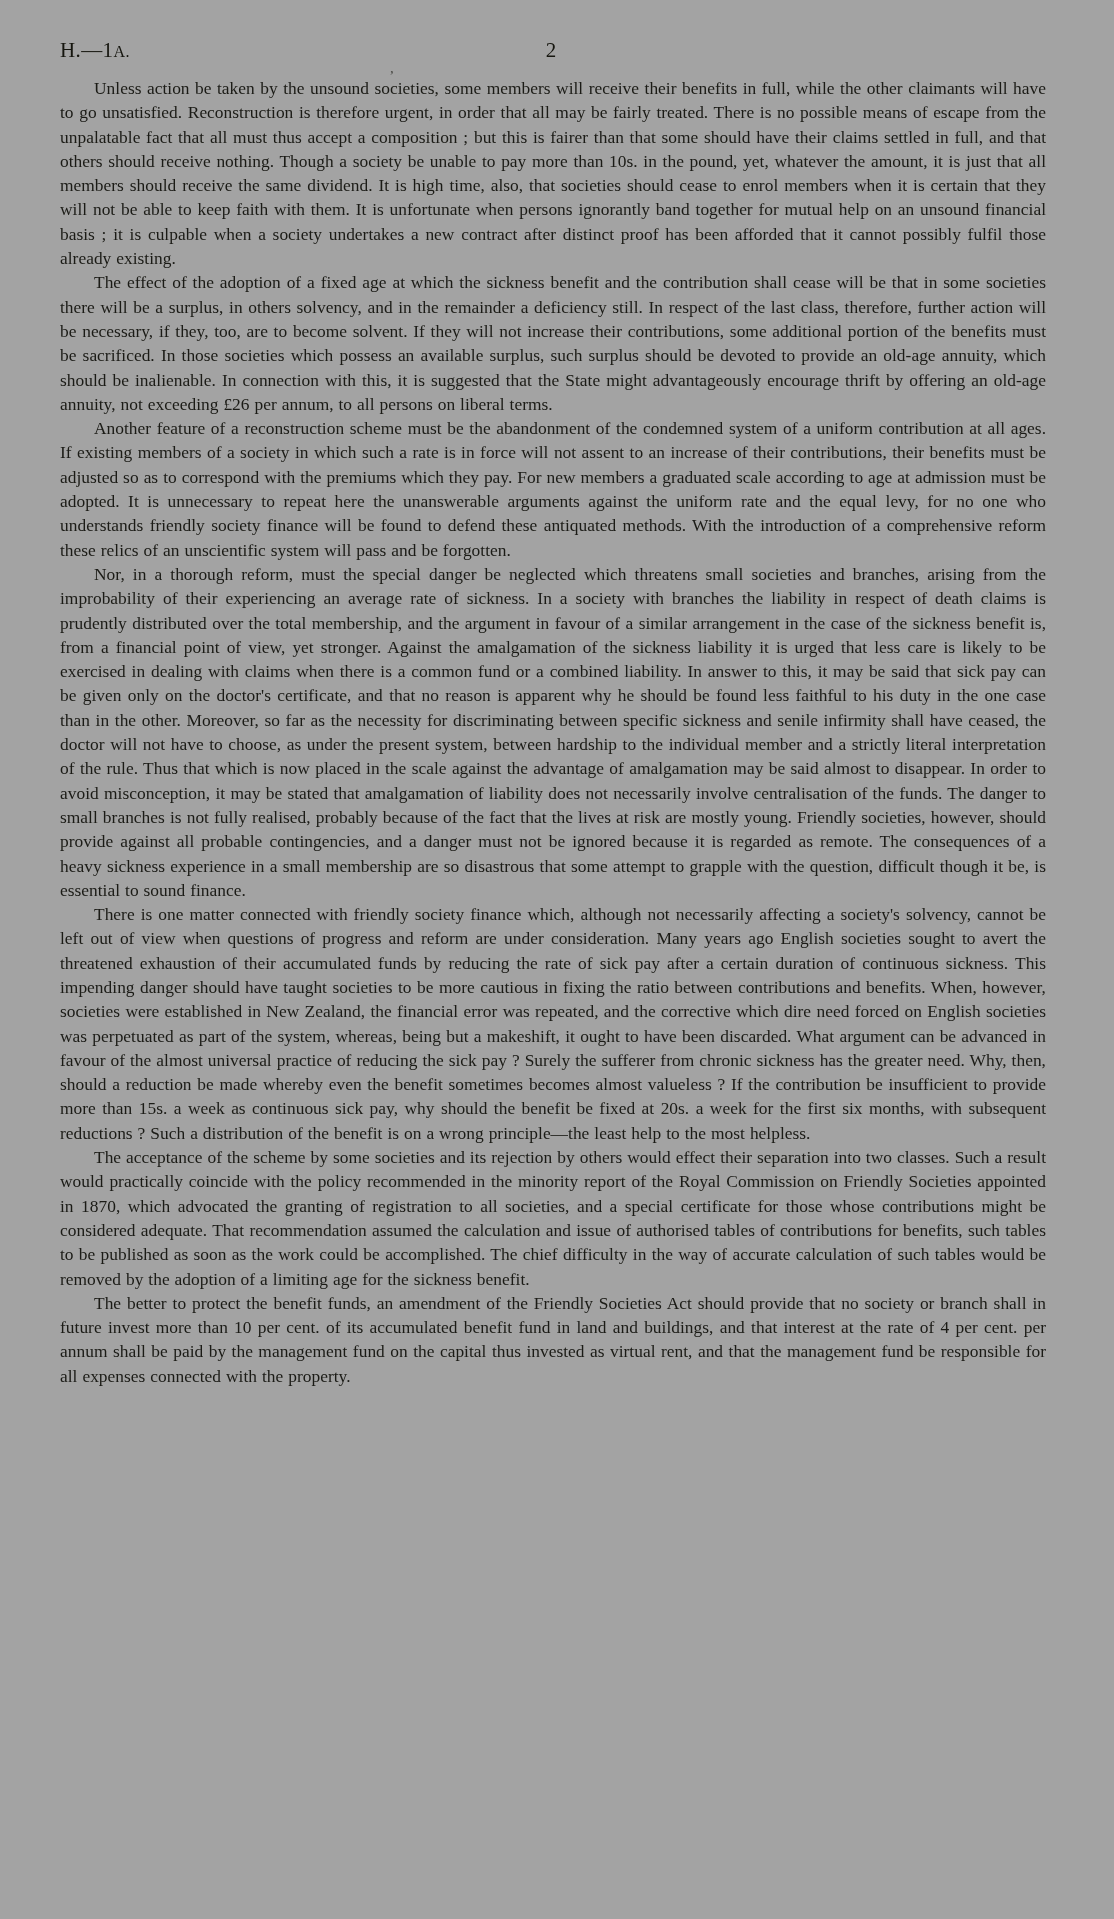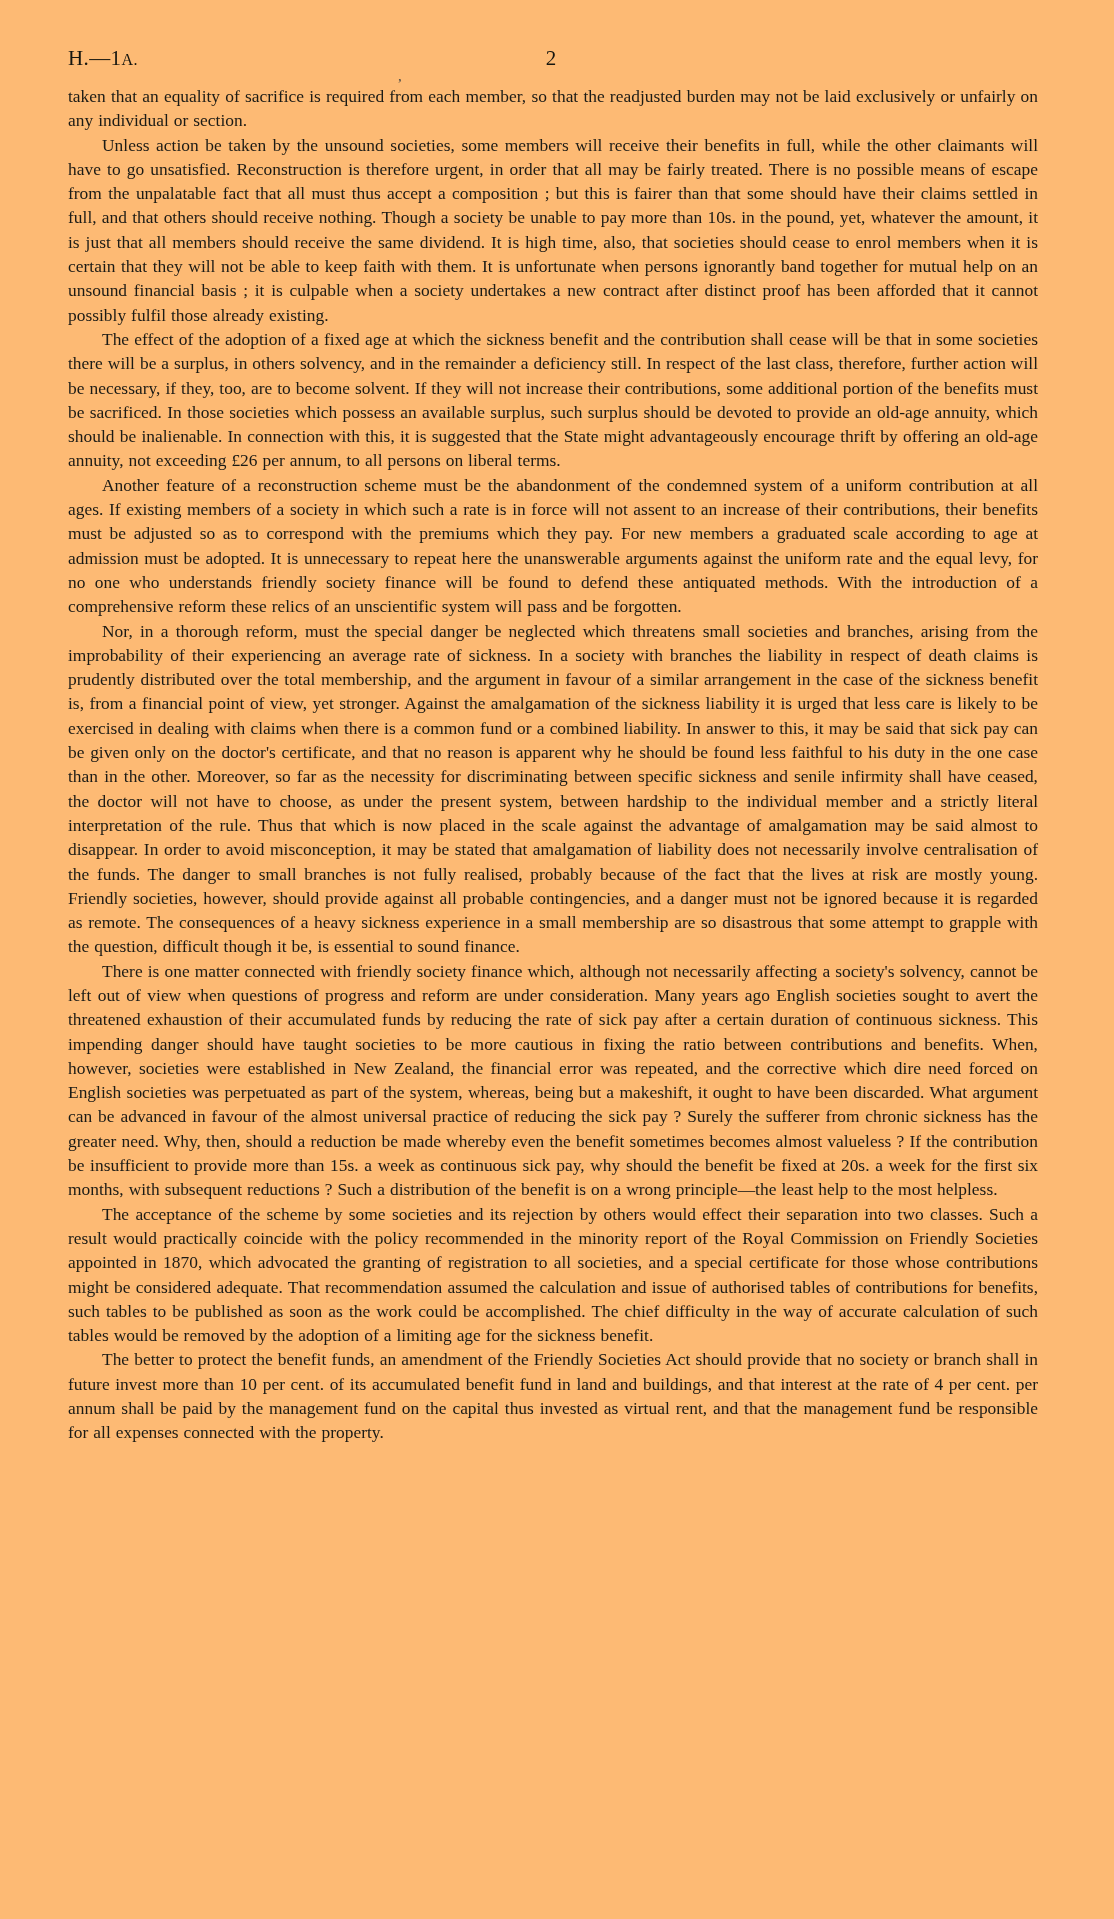--- a/index.html
+++ b/index.html
@@ -11,22 +11,22 @@
     width: 1114px;
     min-height: 1919px;
     font-family: "Liberation Serif", serif;
     color: #1a1a18;
     -webkit-font-smoothing: antialiased;
   }
   .page {
     position: relative;
     width: 1114px;
     min-height: 1919px;
-    background: #fdba74;
-    padding: 8px;
+    background: #a3a3a3;
+    padding: 0;
     box-sizing: border-box;
   }
   .header {
     position: relative;
     height: 58px;
     margin: 0 0 0 0;
     padding: 38px 72px 0 60px;
     box-sizing: border-box;
   }
   .header-inner {
@@ -89,21 +89,20 @@
 
   <div class="header">
     <div class="header-inner">
       <div class="doc-id"><span>H.—1</span><span class="small-caps">A.</span></div>
       <div class="stray-mark">,</div>
       <div class="page-num">2</div>
     </div>
   </div>
 
   <div class="body-text">
-    <p class="para first">taken that an equality of sacrifice is required from each member, so that the readjusted burden may not be laid exclusively or unfairly on any individual or section.</p>
     <p class="para">Unless action be taken by the unsound societies, some members will receive their benefits in full, while the other claimants will have to go unsatisfied. Reconstruction is therefore urgent, in order that all may be fairly treated. There is no possible means of escape from the unpalatable fact that all must thus accept a composition ; but this is fairer than that some should have their claims settled in full, and that others should receive nothing. Though a society be unable to pay more than 10s. in the pound, yet, whatever the amount, it is just that all members should receive the same dividend. It is high time, also, that societies should cease to enrol members when it is certain that they will not be able to keep faith with them. It is unfortunate when persons ignorantly band together for mutual help on an unsound financial basis ; it is culpable when a society undertakes a new contract after distinct proof has been afforded that it cannot possibly fulfil those already existing.</p>
     <p class="para">The effect of the adoption of a fixed age at which the sickness benefit and the contribution shall cease will be that in some societies there will be a surplus, in others solvency, and in the remainder a deficiency still. In respect of the last class, therefore, further action will be necessary, if they, too, are to become solvent. If they will not increase their contributions, some additional portion of the benefits must be sacrificed. In those societies which possess an available surplus, such surplus should be devoted to provide an old-age annuity, which should be inalienable. In connection with this, it is suggested that the State might advantageously encourage thrift by offering an old-age annuity, not exceeding £26 per annum, to all persons on liberal terms.</p>
     <p class="para">Another feature of a reconstruction scheme must be the abandonment of the condemned system of a uniform contribution at all ages. If existing members of a society in which such a rate is in force will not assent to an increase of their contributions, their benefits must be adjusted so as to correspond with the premiums which they pay. For new members a graduated scale according to age at admission must be adopted. It is unnecessary to repeat here the unanswerable arguments against the uniform rate and the equal levy, for no one who understands friendly society finance will be found to defend these antiquated methods. With the introduction of a comprehensive reform these relics of an unscientific system will pass and be forgotten.</p>
     <p class="para">Nor, in a thorough reform, must the special danger be neglected which threatens small societies and branches, arising from the improbability of their experiencing an average rate of sickness. In a society with branches the liability in respect of death claims is prudently distributed over the total membership, and the argument in favour of a similar arrangement in the case of the sickness benefit is, from a financial point of view, yet stronger. Against the amalgamation of the sickness liability it is urged that less care is likely to be exercised in dealing with claims when there is a common fund or a combined liability. In answer to this, it may be said that sick pay can be given only on the doctor's certificate, and that no reason is apparent why he should be found less faithful to his duty in the one case than in the other. Moreover, so far as the necessity for discriminating between specific sickness and senile infirmity shall have ceased, the doctor will not have to choose, as under the present system, between hardship to the individual member and a strictly literal interpretation of the rule. Thus that which is now placed in the scale against the advantage of amalgamation may be said almost to disappear. In order to avoid misconception, it may be stated that amalgamation of liability does not necessarily involve centralisation of the funds. The danger to small branches is not fully realised, probably because of the fact that the lives at risk are mostly young. Friendly societies, however, should provide against all probable contingencies, and a danger must not be ignored because it is regarded as remote. The consequences of a heavy sickness experience in a small membership are so disastrous that some attempt to grapple with the question, difficult though it be, is essential to sound finance.</p>
     <p class="para">There is one matter connected with friendly society finance which, although not necessarily affecting a society's solvency, cannot be left out of view when questions of progress and reform are under consideration. Many years ago English societies sought to avert the threatened exhaustion of their accumulated funds by reducing the rate of sick pay after a certain duration of continuous sickness. This impending danger should have taught societies to be more cautious in fixing the ratio between contributions and benefits. When, however, societies were established in New Zealand, the financial error was repeated, and the corrective which dire need forced on English societies was perpetuated as part of the system, whereas, being but a makeshift, it ought to have been discarded. What argument can be advanced in favour of the almost universal practice of reducing the sick pay ? Surely the sufferer from chronic sickness has the greater need. Why, then, should a reduction be made whereby even the benefit sometimes becomes almost valueless ? If the contribution be insufficient to provide more than 15s. a week as continuous sick pay, why should the benefit be fixed at 20s. a week for the first six months, with subsequent reductions ? Such a distribution of the benefit is on a wrong principle—the least help to the most helpless.</p>
     <p class="para">The acceptance of the scheme by some societies and its rejection by others would effect their separation into two classes. Such a result would practically coincide with the policy recommended in the minority report of the Royal Commission on Friendly Societies appointed in 1870, which advocated the granting of registration to all societies, and a special certificate for those whose contributions might be considered adequate. That recommendation assumed the calculation and issue of authorised tables of contributions for benefits, such tables to be published as soon as the work could be accomplished. The chief difficulty in the way of accurate calculation of such tables would be removed by the adoption of a limiting age for the sickness benefit.</p>
     <p class="para">The better to protect the benefit funds, an amendment of the Friendly Societies Act should provide that no society or branch shall in future invest more than 10 per cent. of its accumulated benefit fund in land and buildings, and that interest at the rate of 4 per cent. per annum shall be paid by the management fund on the capital thus invested as virtual rent, and that the management fund be responsible for all expenses connected with the property.</p>
   </div>
 
   <div class="footer-space"></div>

